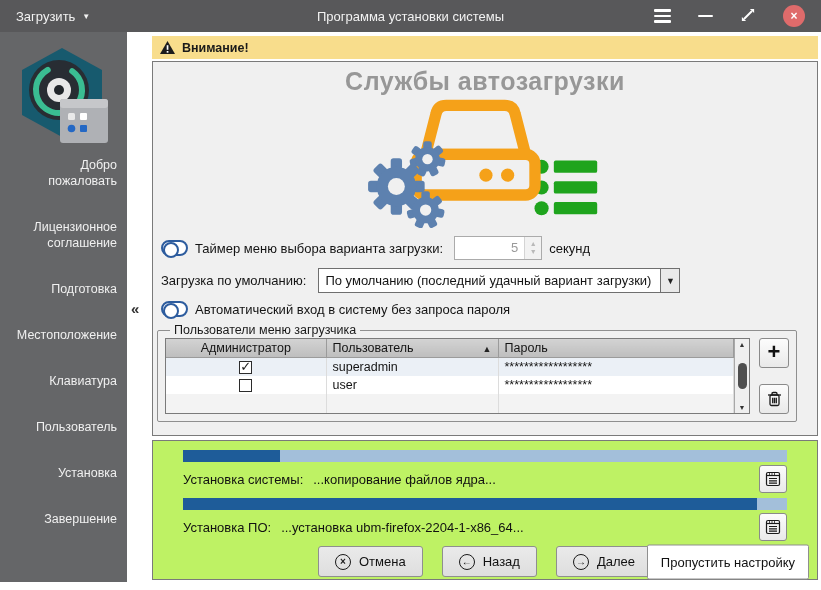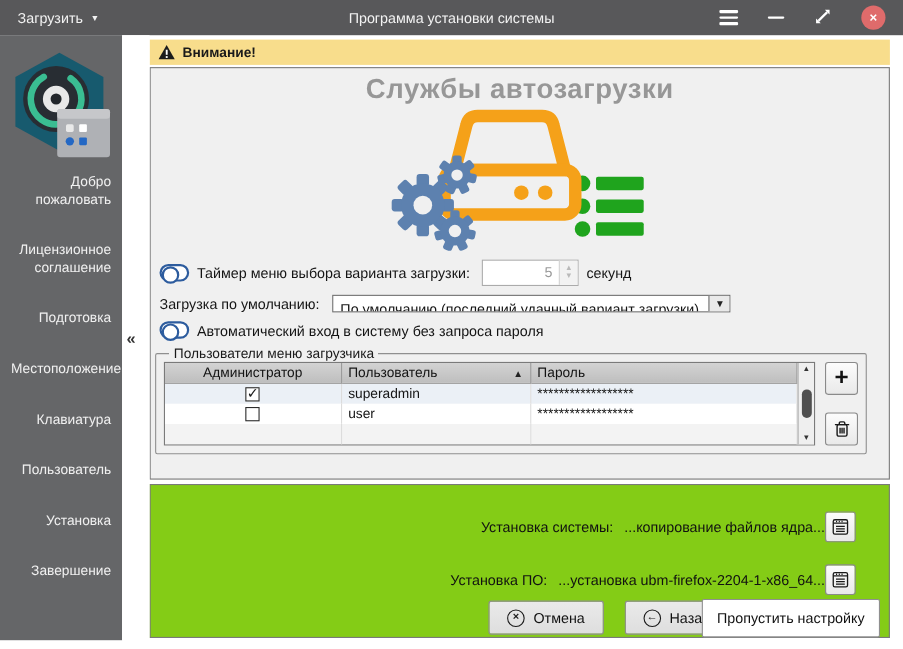--- a/index.html
+++ b/index.html
@@ -23,33 +23,33 @@
   .hamburger { display: flex; flex-direction: column; gap: 3px; }
   .hamburger i { display: block; width: 17px; height: 2.5px; background: #fff; border-radius: 1px; }
   .minbar { width: 15px; height: 2.5px; background: #fff; border-radius: 1px; }
   .closebtn {
     width: 22px; height: 22px; border-radius: 50%; background: #DF6B6B;
     display: flex; align-items: center; justify-content: center;
     color: #fff; font-size: 12px; font-weight: bold; line-height: 1;
   }
   
   .app-body { display: flex; height: 550px; }
-  .sidebar { width: 111px; background: #656668; flex: none; }
+  .sidebar { width: 127px; background: #656668; flex: none; }
   .logo { display: block; margin: 13px auto 0; }
   .side-nav {
     display: flex; flex-direction: column; gap: 30px; margin-top: 12px;
     font-size: 12.5px; color: #F0F0F0; text-align: right; line-height: 16px;
   }
   .side-item { padding: 0 10px; }
   .side-item.active { background: #fff; color: #4A4A4A; padding: 15px 10px; margin: -15px 0; }
   .strip { width: 25px; flex: none; background: #fff; position: relative; }
   .collapse {
     position: absolute; top: 268px; left: 4px; font-size: 15px; font-weight: bold; color: #333;
   }
-  .main { flex: 1; display: flex; flex-direction: column; padding: 4px 12px 2px 0; }
+  .main { flex: 1; display: flex; flex-direction: column; padding: 4px 3px 2px 0; }
   
   .warning {
     height: 23px; background: #F8DD8C; display: flex; align-items: center;
     gap: 7px; padding: 0 8px; font-size: 12.5px; font-weight: bold; color: #1A1A1A;
     margin-bottom: 2px; flex: none;
   }
   
   .content-panel {
     flex: 1; border: 1px solid #7A7A7A; background: #F0F0F0;
     display: flex; flex-direction: column; overflow: hidden; margin-bottom: 4px;
@@ -69,21 +69,21 @@
     content: ""; position: absolute; left: 0; top: 0; width: 12px; height: 12px;
     border: 2px solid #2D5C9E; border-radius: 50%; background: #fff;
   }
   .spin { display: flex; width: 88px; height: 24px; border: 1px solid #ABABAB; background: #fff; margin-left: 4px; }
   .spin-val { flex: 1; text-align: right; color: #9A9A9A; line-height: 22px; padding-right: 6px; }
   .spin-btns {
     width: 17px; border-left: 1px solid #D4D4D4; background: #F2F2F2;
     display: flex; flex-direction: column; align-items: center; justify-content: center;
     color: #B9B9B9; font-size: 7px; line-height: 8px;
   }
-  .select { display: flex; align-items: stretch; width: 362px; height: 16px; border: 1px solid #6F6F6F; background: #fff; margin-left: 5px; }
+  .select { display: flex; align-items: stretch; width: 362px; height: 25px; border: 1px solid #6F6F6F; background: #fff; margin-left: 5px; }
   .select-text { flex: 1; padding: 0 6px; line-height: 23px; white-space: nowrap; overflow: hidden; }
   .select-arrow {
     width: 19px; border-left: 1px solid #6F6F6F; background: #E9E9E9;
     display: flex; align-items: center; justify-content: center; font-size: 9px; color: #222;
   }
   
   fieldset.users {
     margin: 0 20px 0 4px; border: 1px solid #8F8F8F; border-radius: 2px;
     padding: 1px 7px 7px;
   }
@@ -116,22 +116,22 @@
   .thumb { width: 9px; height: 26px; background: #4F4F4F; border-radius: 5px; }
   .btncol { display: flex; flex-direction: column; justify-content: space-between; }
   .sq-btn {
     width: 30px; height: 30px; border: 1px solid #8A8A8A; border-radius: 3px;
     background: linear-gradient(#FCFCFC, #E9E9E9);
     display: flex; align-items: center; justify-content: center;
   }
   .plus-glyph { font-size: 22px; font-weight: bold; color: #111; line-height: 1; margin-top: -2px; }
   
   .progress-panel {
-    height: 140px; flex: none; border: 1px solid #7A7A7A; background: #84cc16;
-    padding: 9px 30px 6px; display: flex; flex-direction: column; align-items: flex-end;
+    height: 140px; flex: none; border: 1px solid #7A7A7A; background: #bef264;
+    padding: 9px 30px 6px; display: flex; flex-direction: column;
   }
   .pbar { height: 12px; background: #A3BFDA; position: relative; flex: none; }
   .pbar .fill { position: absolute; left: 0; top: 0; bottom: 0; background: #1E5C99; }
   .plabel-row { display: flex; align-items: center; height: 28px; margin: 3px 0 5px; }
   .plabel { color: #111; }
   .pstatus { margin-left: 10px; color: #111; }
   .log-btn { margin-left: auto; width: 28px; height: 28px; }
   .buttons-row {
     flex: 1; display: flex; justify-content: center; align-items: center; gap: 19px;
     position: relative;

